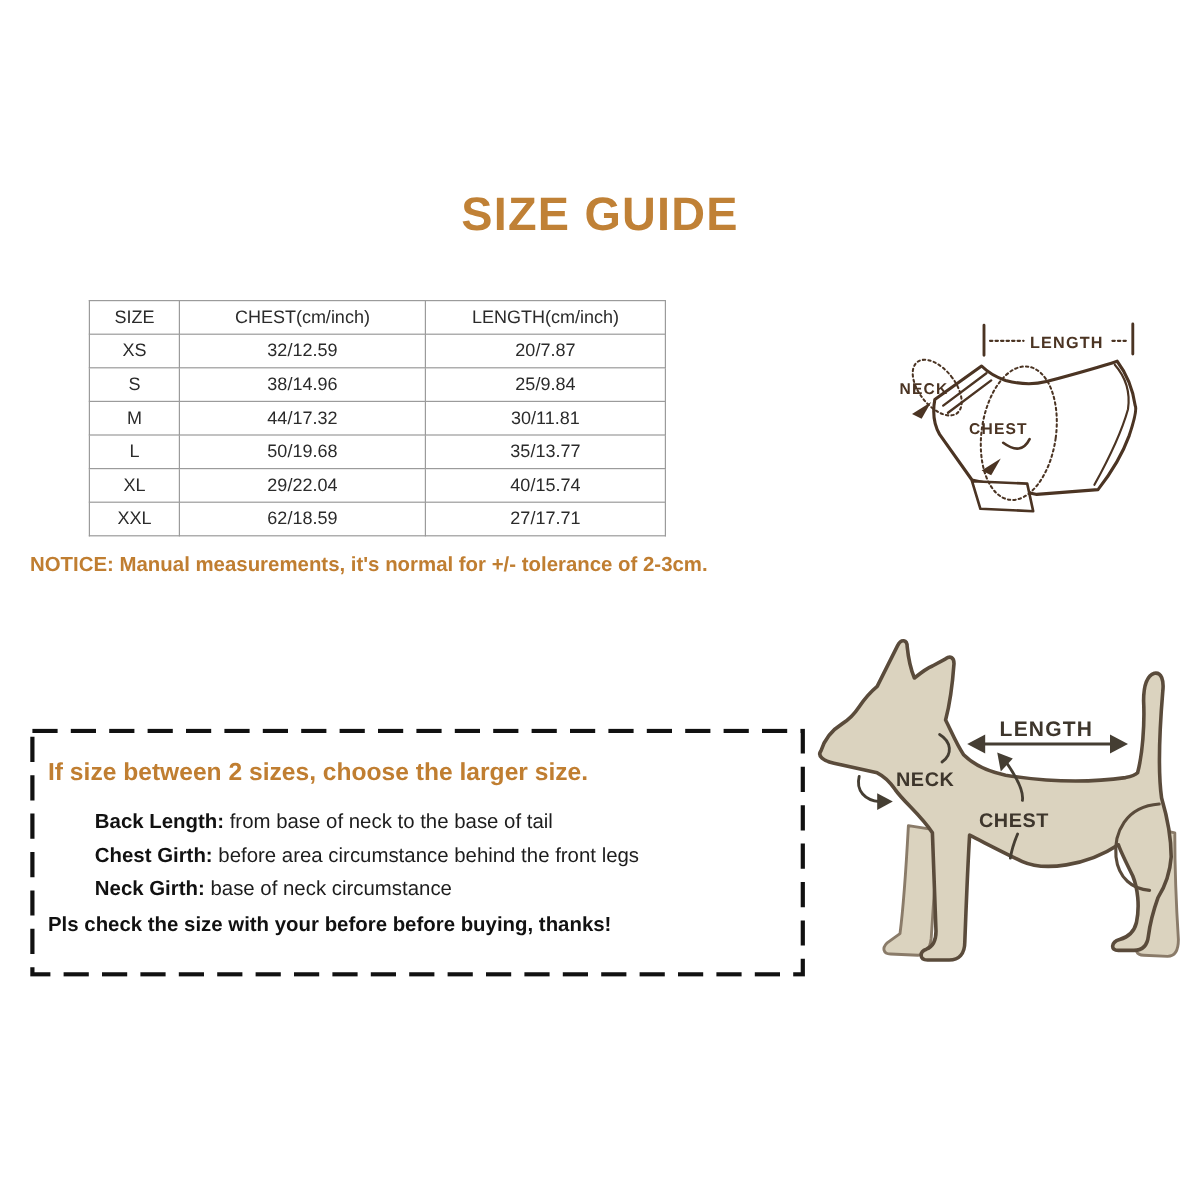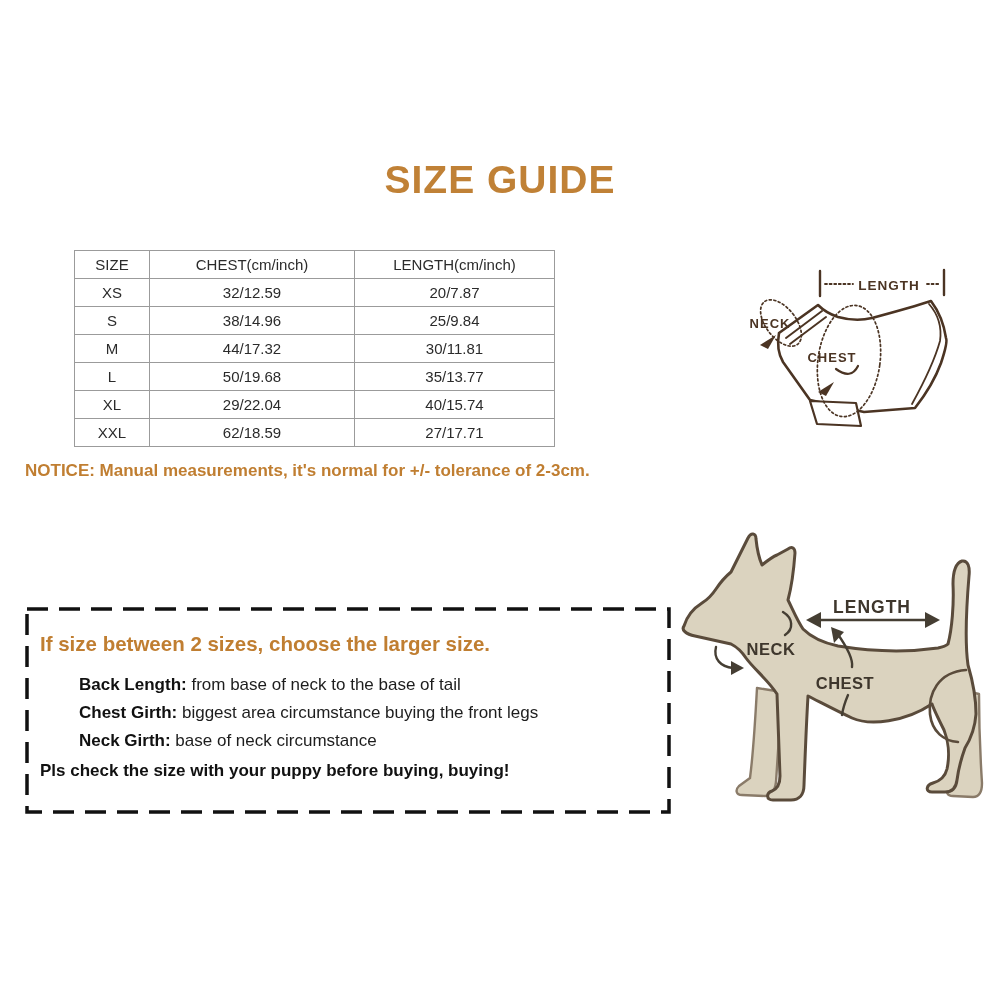--- a/index.html
+++ b/index.html
@@ -121,23 +121,23 @@
       <text x="832" y="362" text-anchor="middle" font-size="13" font-weight="bold" letter-spacing="1">CHEST</text>
     </g>
   </svg>
 
   <div class="tips-box">
     <svg class="tips-border" width="646" height="207">
       <rect x="2" y="2" width="642" height="203" fill="none" stroke="#111111" stroke-width="3.5" stroke-dasharray="21 11"></rect>
     </svg>
     <div class="tips-heading">If size between 2 sizes, choose the larger size.</div>
     <div class="tip-line tip-0"><b>Back Length:</b><span> from base of neck to the base of tail</span></div>
-    <div class="tip-line tip-1"><b>Chest Girth:</b><span> biggest area circumstance buying the front legs</span></div>
+    <div class="tip-line tip-1"><b>Chest Girth:</b><span> before area circumstance behind the front legs</span></div>
     <div class="tip-line tip-2"><b>Neck Girth:</b><span> base of neck circumstance</span></div>
-    <div class="tips-footer">Pls check the size with your puppy before buying, buying!</div>
+    <div class="tips-footer">Pls check the size with your before before buying, thanks!</div>
   </div>
 
   <svg class="dog-svg" width="328" height="300" viewBox="672 520 328 300">
     <g fill="#DBD3BF" stroke-linejoin="round" stroke-linecap="round">
       <path stroke="#8A7B69" stroke-width="2.4" d="M757 688 C755 725 753 755 750 778 L739 786 C735 790 736 795 742 795
                L765 796 C772 796 775 790 776 782 C778 752 780 720 782 692 Z"></path>
       <path stroke="#8A7B69" stroke-width="2.4" d="M952 688 C955 722 958 755 957 778 L949 787 C945 791 947 796 953 796
                L973 797 C980 797 982 791 982 783 C980 752 979 720 979 694 Z"></path>
       <path stroke="#5A4B3B" stroke-width="3" d="M684 626
                C687 616 694 608 702 603 C707 600 712 595 716 589 C720 583 725 577 731 572

